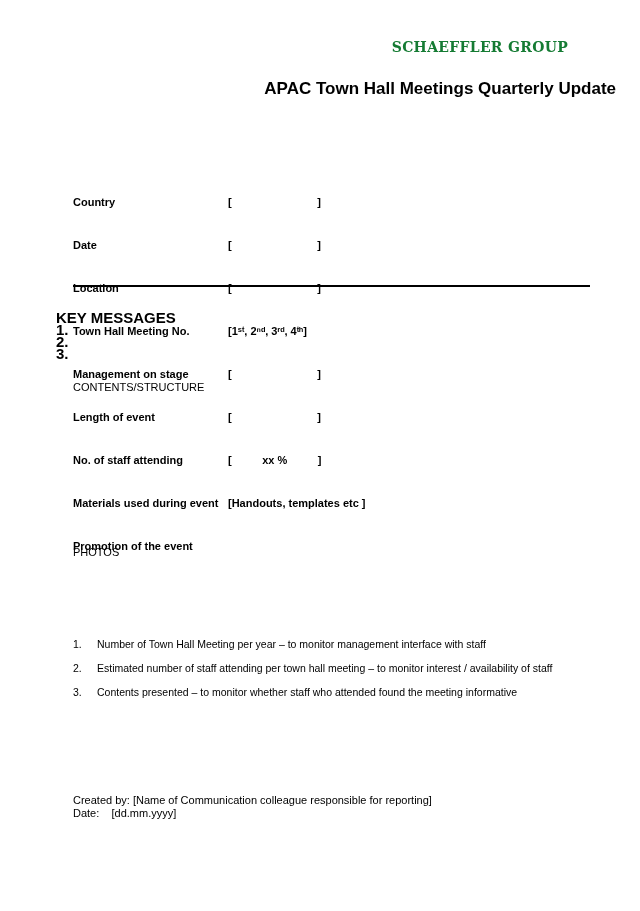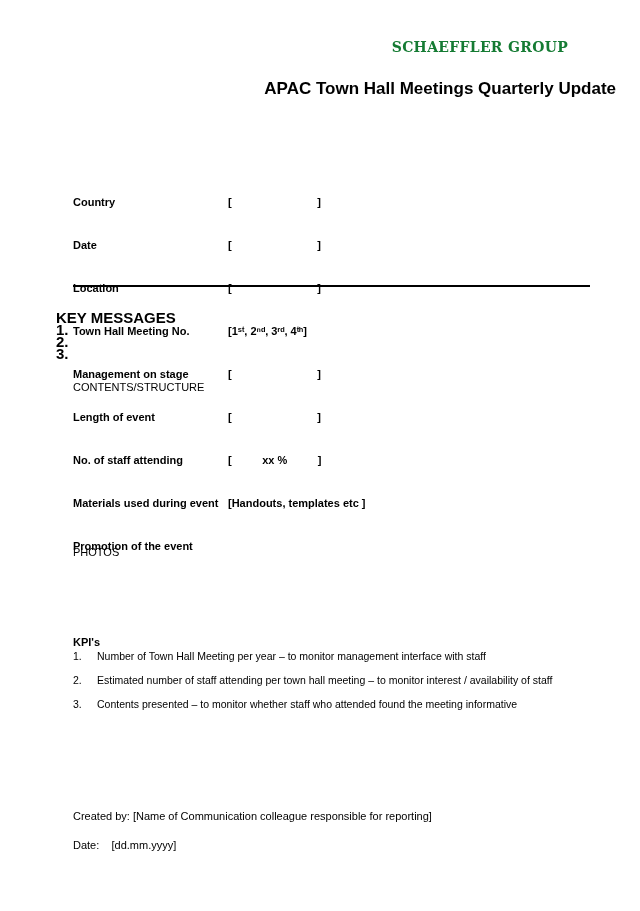--- a/index.html
+++ b/index.html
@@ -95,21 +95,21 @@
   .kpi-item.spaced { margin-top: 12px; }
   .kpi-num { flex: 0 0 24px; width: 24px; }
   .kpi-text { white-space: nowrap; }
   .footer {
     position: absolute;
     top: 794px;
     left: 73px;
     font-size: 11px;
     line-height: 13px;
   }
-  .footer-line { white-space: pre; margin-top: 16px; }
+  .footer-line { white-space: pre; }
 </style>
 </head>
 <body>
 
 <div class="page">
 
   <div class="logo" style="color: rgb(21, 123, 51);">SCHAEFFLER GROUP</div>
 
   <h1 class="title">APAC Town Hall Meetings Quarterly Update</h1>
 
@@ -159,21 +159,20 @@
     <div>2.</div>
     <div>3.</div>
   </div>
 
   <div class="section-heading contents-heading">CONTENTS/STRUCTURE</div>
 
 
   <div class="section-heading photos-heading">PHOTOS</div>
 
   <div class="kpis">
-    <div class="kpis-heading">KPI's</div>
     <div class="kpi-item first">
       <span class="kpi-num">1.</span>
       <span class="kpi-text">Number of Town Hall Meeting per year – to monitor management interface with staff</span>
     </div>
     <div class="kpi-item spaced">
       <span class="kpi-num">2.</span>
       <span class="kpi-text">Estimated number of staff attending per town hall meeting – to monitor interest / availability of staff</span>
     </div>
     <div class="kpi-item spaced">
       <span class="kpi-num">3.</span>

